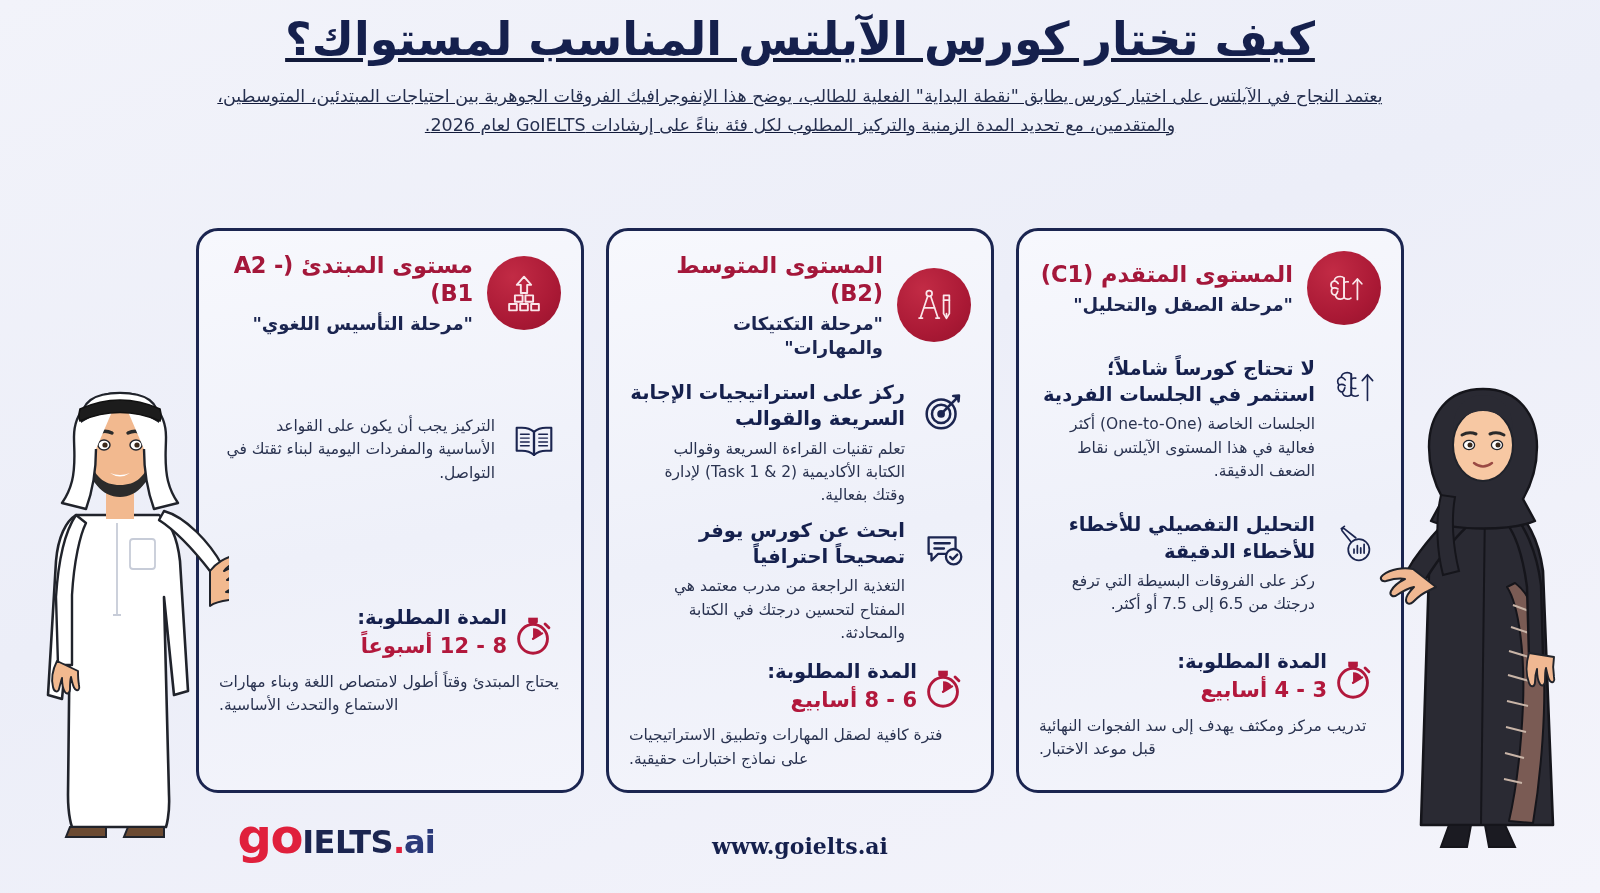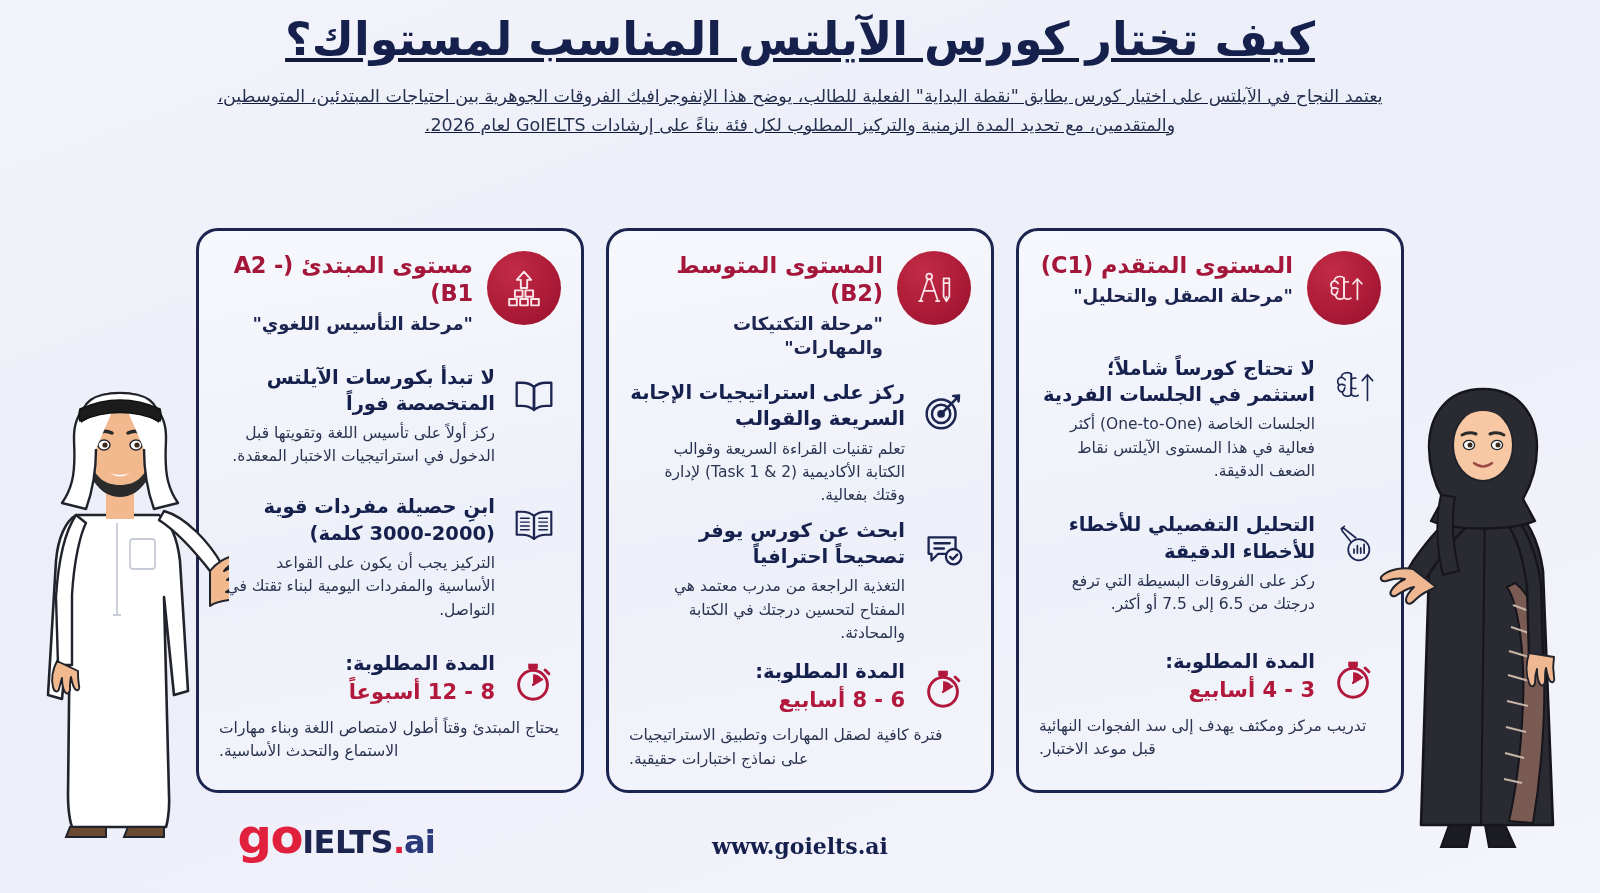--- a/index.html
+++ b/index.html
@@ -67,20 +67,21 @@
     border-radius: 22px;
     padding: 20px 20px 14px;
     display: flex;
     flex-direction: column;
     direction: rtl;
   }
 
   
   .card-head {
     display: flex;
+    align-items: center;
     gap: 12px;
     margin-bottom: 10px;
   }
 
   .badge {
     flex: 0 0 auto;
     width: 74px;
     height: 74px;
     border-radius: 50%;
     background: radial-gradient(circle at 35% 28%, #c22b45 0%, #aa1935 62%, #96122c 100%);
@@ -149,21 +150,20 @@
     font-size: 15.5px;
     line-height: 1.5;
     color: #2a3350;
     font-weight: 500;
   }
 
   
   .duration {
     display: flex;
     align-items: center;
-    gap: 12px;
     direction: rtl;
     margin-top: 2px;
   }
 
   .duration-text { flex: 1 1 auto; text-align: right; }
 
   .duration-label {
     font-size: 19.5px;
     font-weight: 800;
     color: #15204d;
@@ -412,48 +412,34 @@
         </svg>
       </div>
       <div class="head-text">
         <div class="level-title">مستوى المبتدئ (A2 - B1)</div>
         <div class="level-phase">"مرحلة التأسيس اللغوي"</div>
       </div>
     </div>
 
     <div class="card-body">
 
-      <div class="tip">
-        <div class="tip-icon">
-          <svg width="50" height="50" viewBox="0 0 52 52" fill="none" stroke="#1b2550" stroke-width="2.4" stroke-linecap="round" stroke-linejoin="round">
-            <path d="M26 16.5c-3.4-3-7.6-4.3-12.5-4.3H8v24h5.5c4.9 0 9.1 1.4 12.5 4.3V16.5z"></path>
-            <path d="M26 16.5c3.4-3 7.6-4.3 12.5-4.3H44v24h-5.5c-4.9 0-9.1 1.4-12.5 4.3V16.5z"></path>
-            <path d="M26 16.5v24"></path>
-          </svg>
-        </div>
-        <div class="tip-text">
-          <div class="tip-head">لا تبدأ بكورسات الآيلتس المتخصصة فوراً</div>
-          <div class="tip-desc">ركز أولاً على تأسيس اللغة وتقويتها قبل الدخول في استراتيجيات الاختبار المعقدة.</div>
-        </div>
-      </div>
 
       <div class="tip">
         <div class="tip-icon">
           <svg width="50" height="50" viewBox="0 0 52 52" fill="none" stroke="#1b2550" stroke-width="2.2" stroke-linecap="round" stroke-linejoin="round">
             <path d="M26 16.5c-3.4-3-7.6-4.3-12.5-4.3H8v24h5.5c4.9 0 9.1 1.4 12.5 4.3V16.5z"></path>
             <path d="M26 16.5c3.4-3 7.6-4.3 12.5-4.3H44v24h-5.5c-4.9 0-9.1 1.4-12.5 4.3V16.5z"></path>
             <path d="M26 16.5v24"></path>
             <g stroke-width="1.5">
               <path d="M12 19h9M12 23h9M12 27h9M12 31h9"></path>
               <path d="M31 19h9M31 23h9M31 27h9M31 31h9"></path>
             </g>
           </svg>
         </div>
         <div class="tip-text">
-          <div class="tip-head">ابنِ حصيلة مفردات قوية (2000-3000 كلمة)</div>
           <div class="tip-desc">التركيز يجب أن يكون على القواعد الأساسية والمفردات اليومية لبناء ثقتك في التواصل.</div>
         </div>
       </div>
 
       <div>
         <div class="duration">
           <div class="tip-icon">
             <svg width="50" height="50" viewBox="0 0 52 52" fill="none" stroke="#b2183c" stroke-width="3" stroke-linecap="round" stroke-linejoin="round">
               <circle cx="25" cy="30" r="15"></circle>
               <path d="M20 8h10v5H20z" fill="#b2183c" stroke="none"></path>

